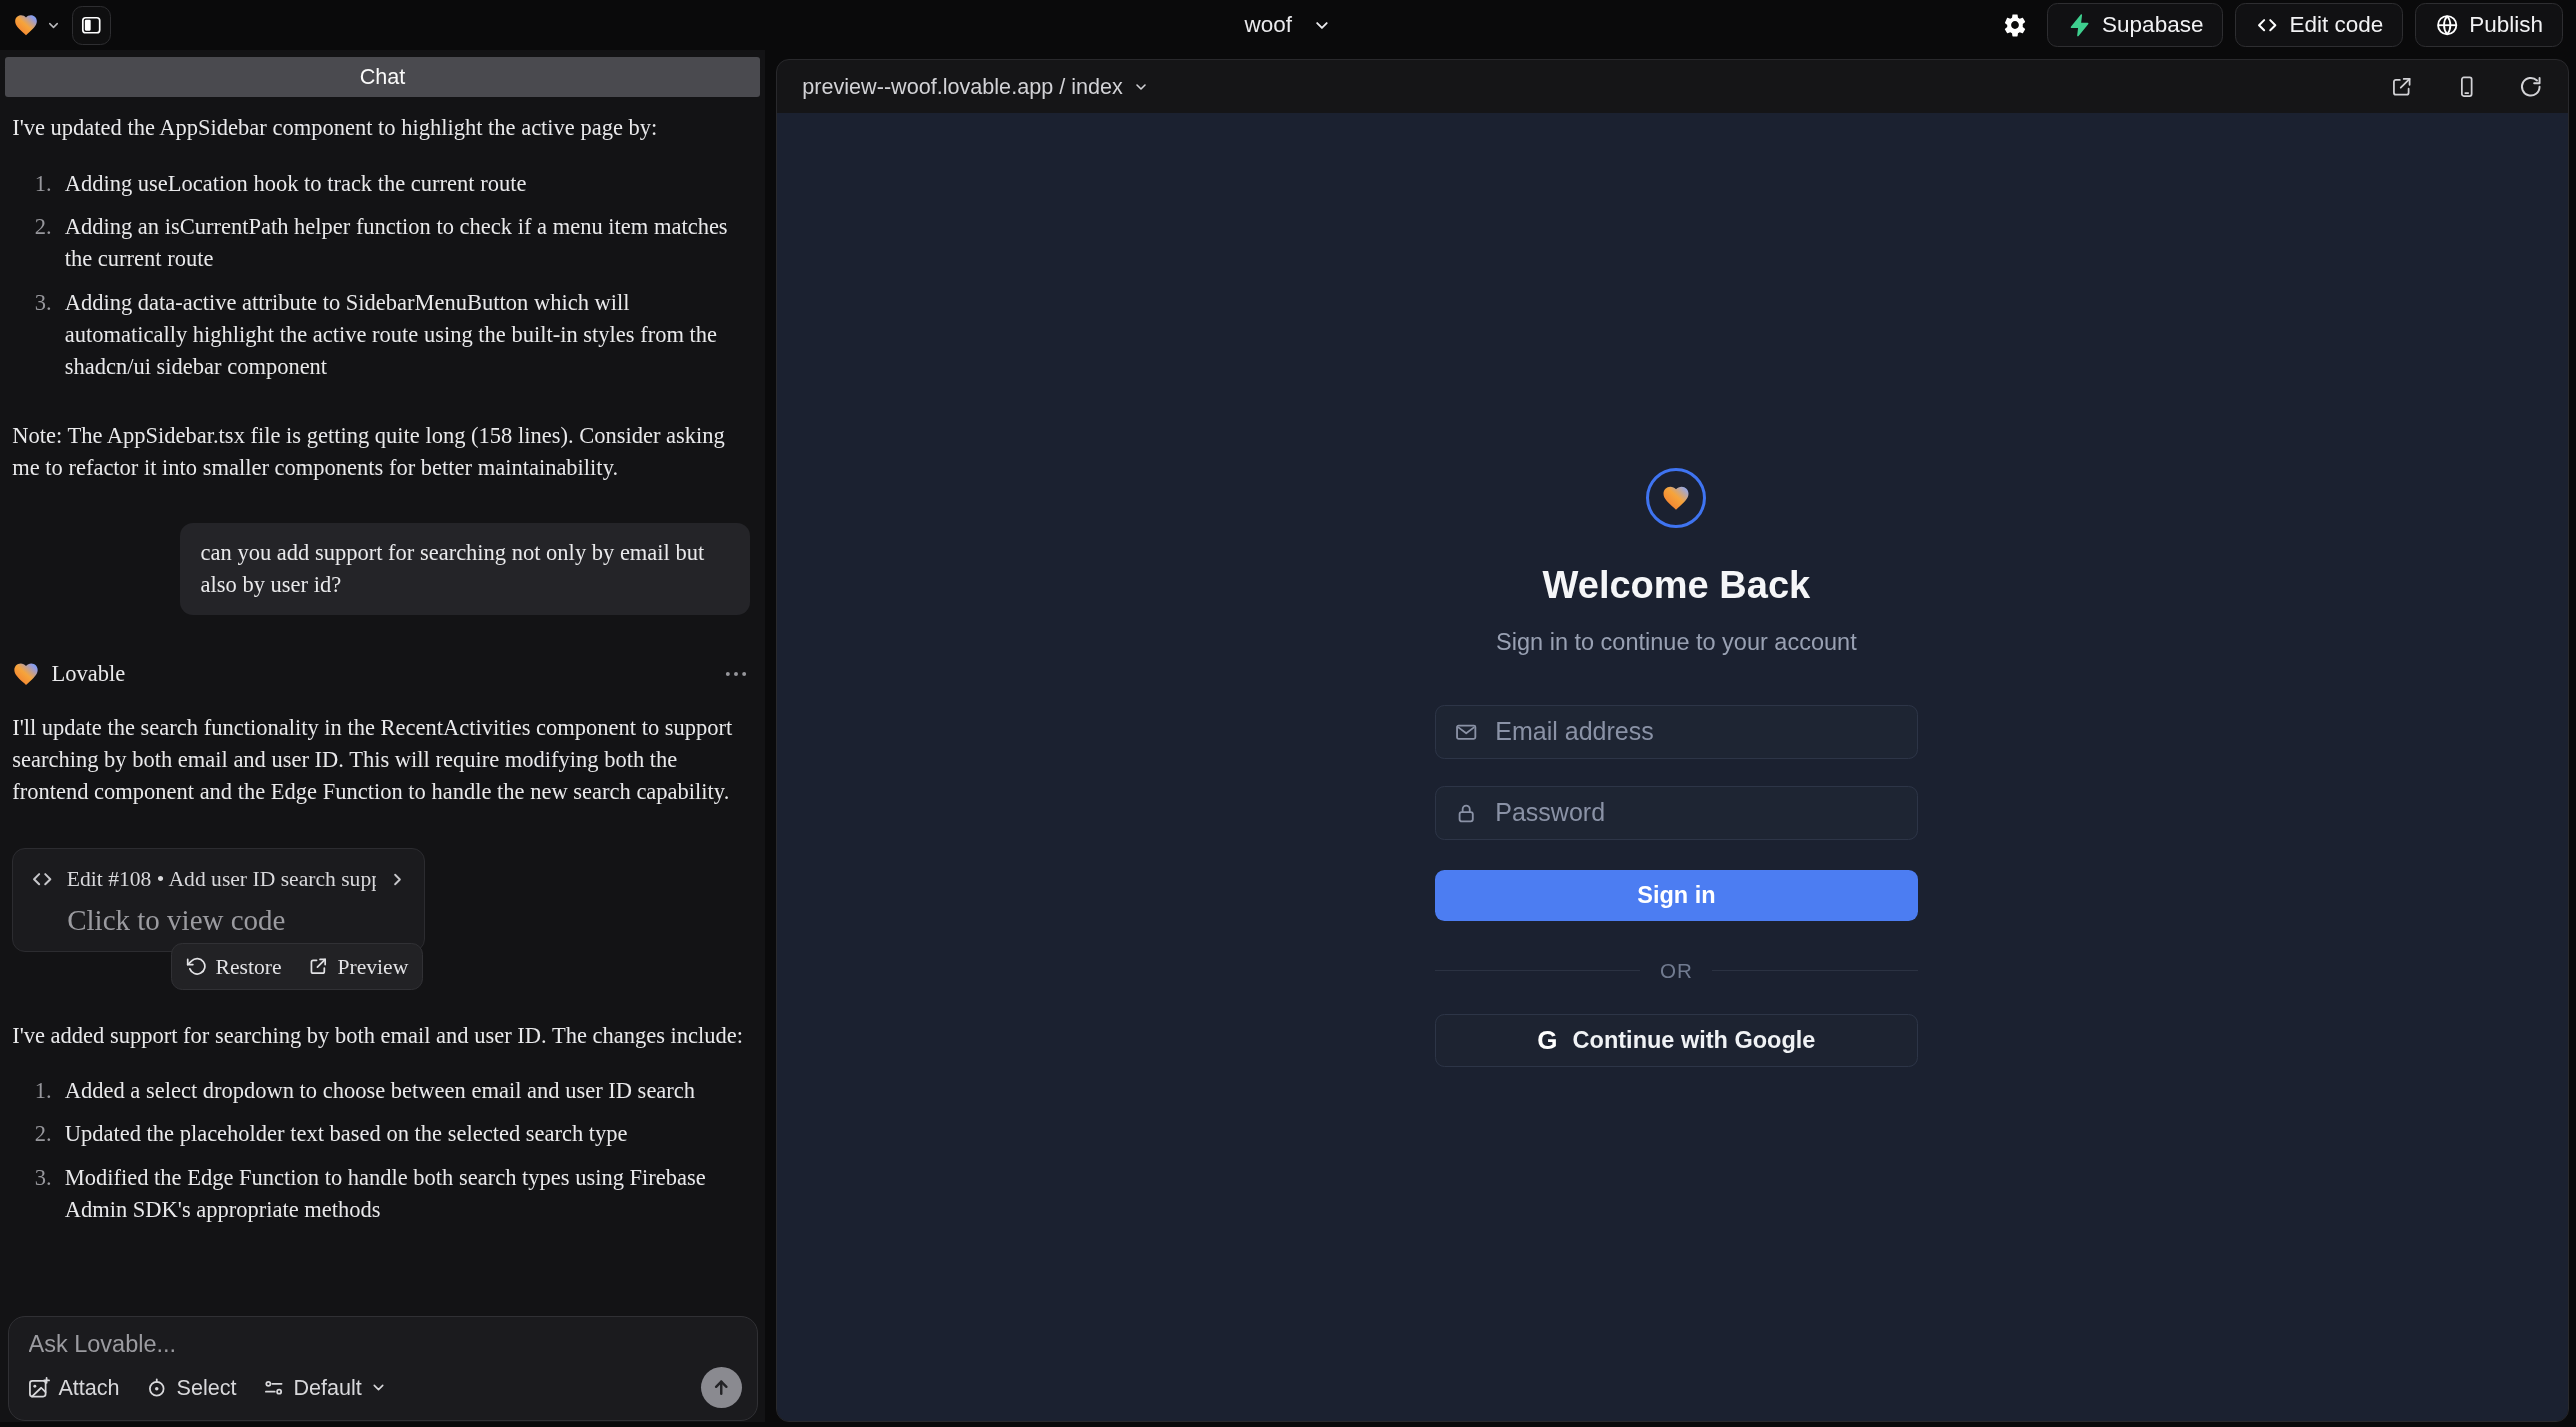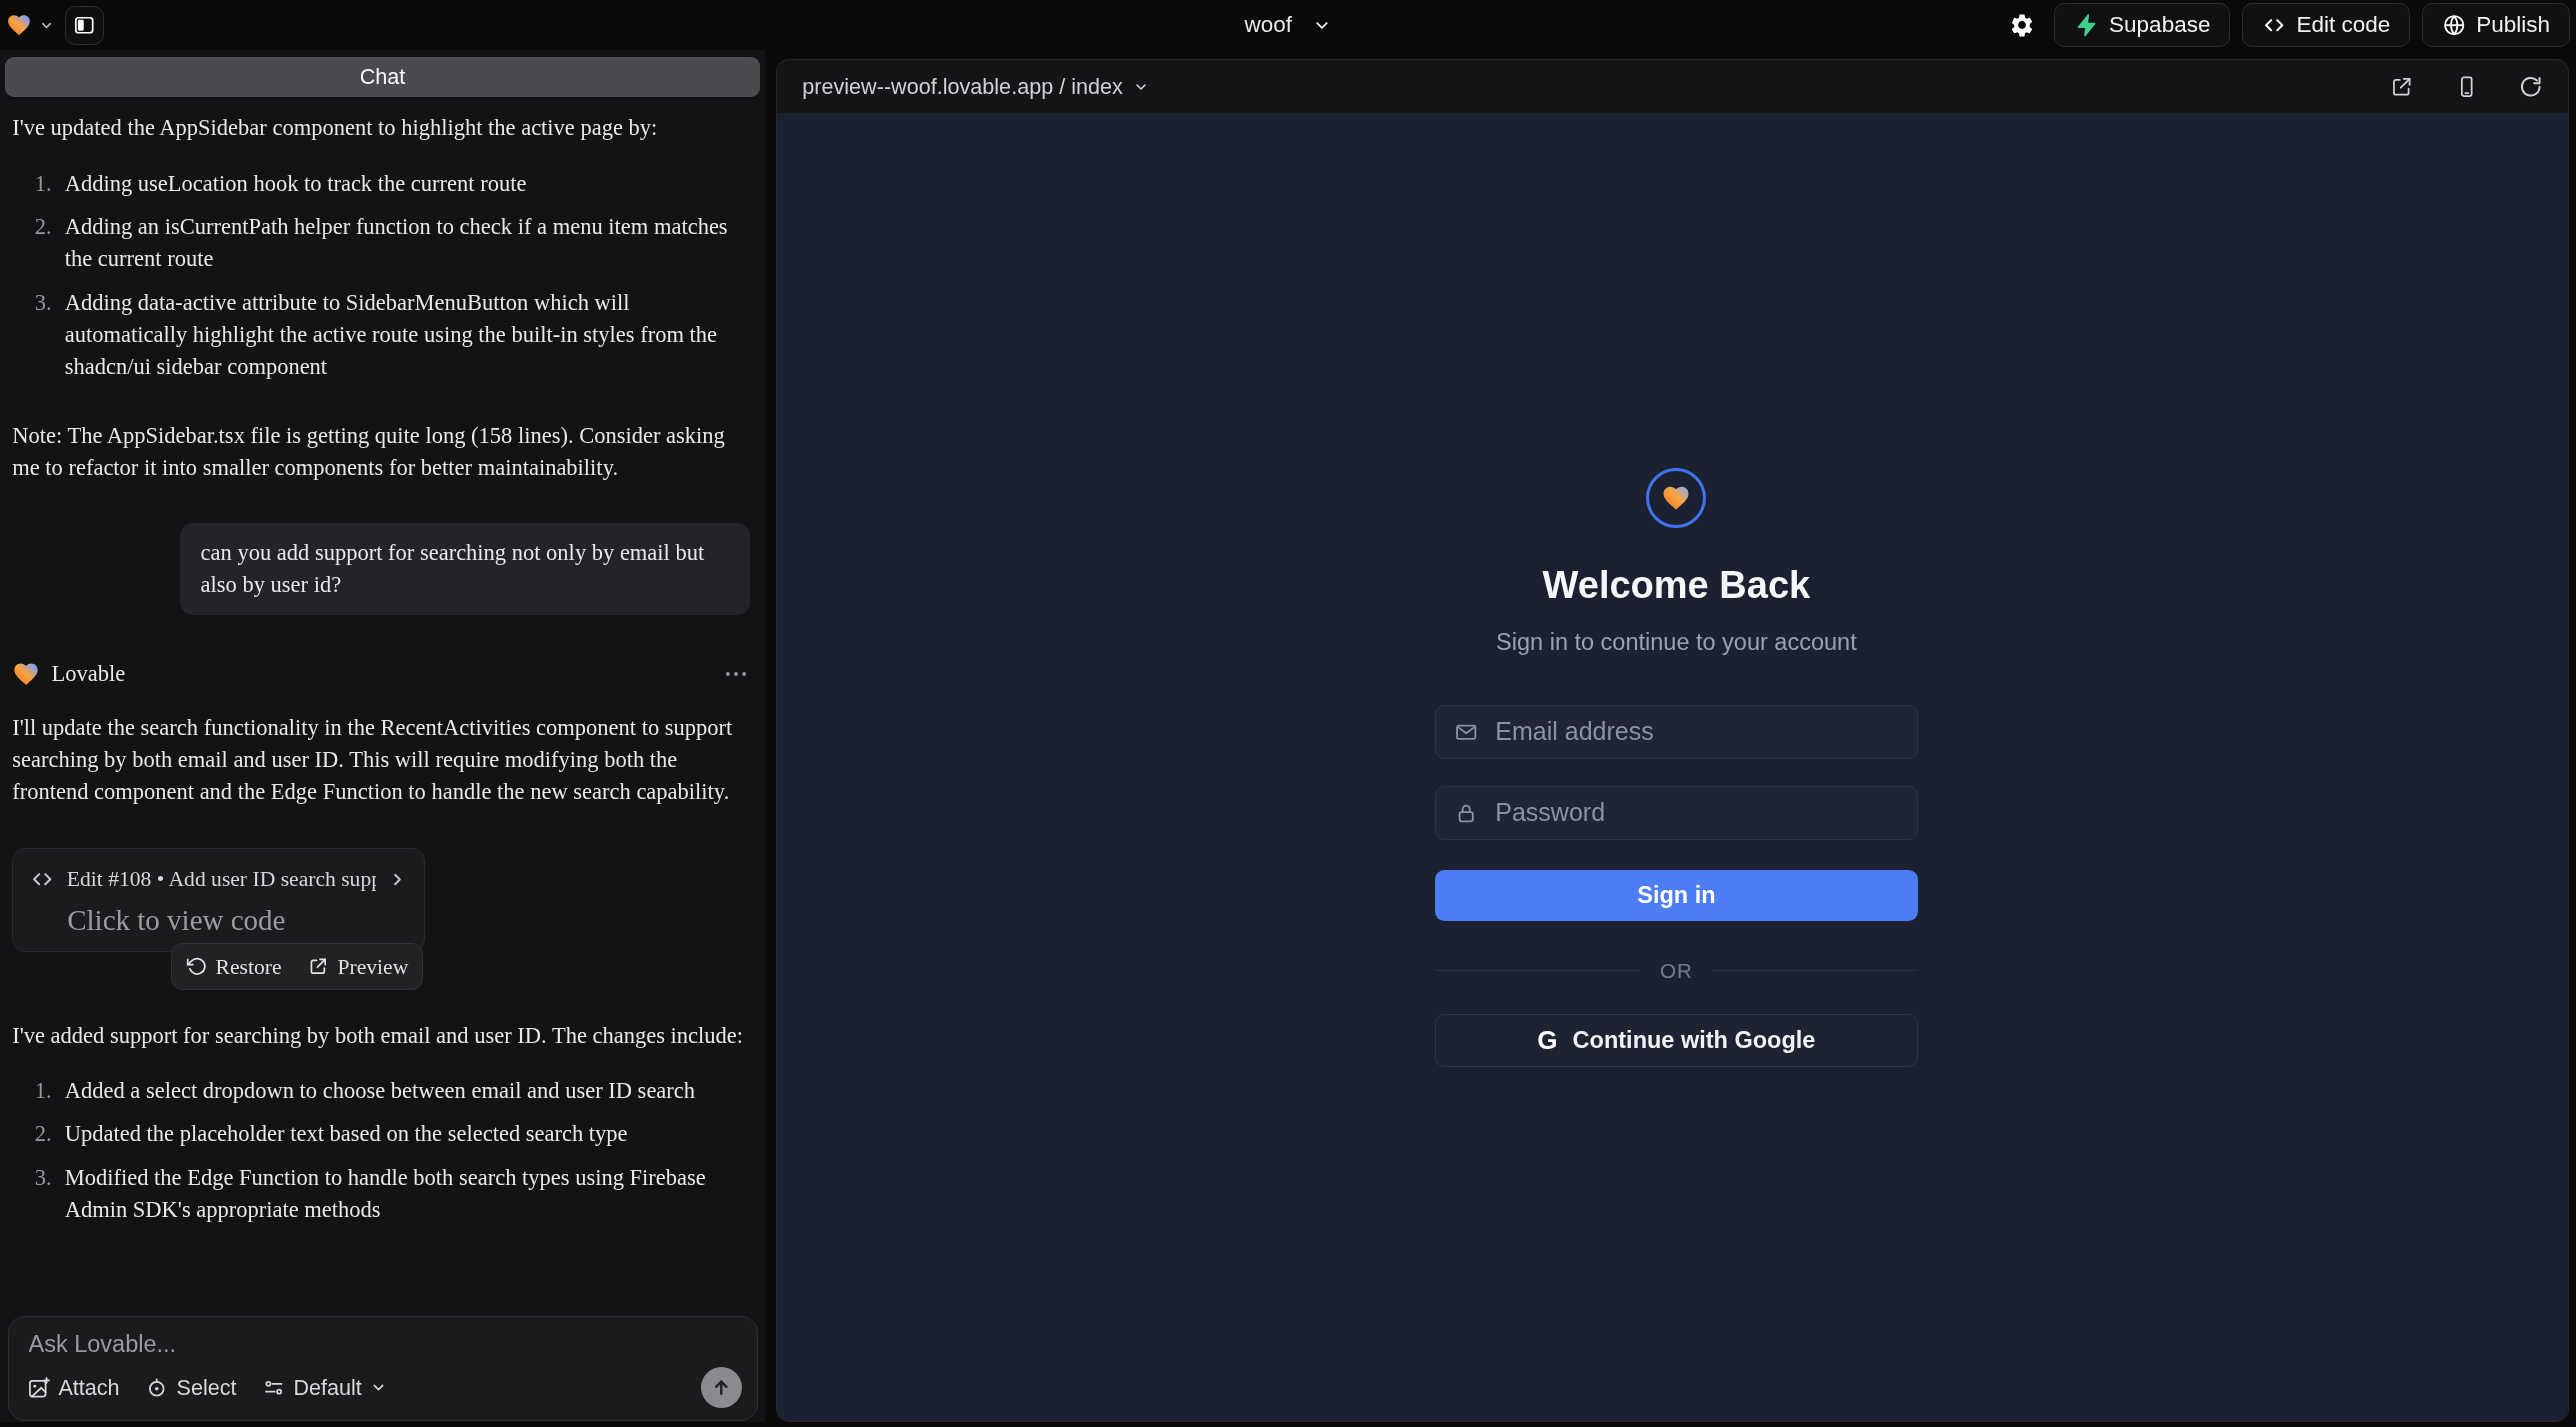--- a/index.html
+++ b/index.html
@@ -5,42 +5,42 @@
   * { box-sizing: border-box; }
   html,body { margin:0; padding:0; }
   body {
     width:2576px; height:1428px; overflow:hidden;
     background:#0a0a0b; color:#ececec;
     font-family:"Liberation Sans", sans-serif;
   }
   svg { display:block; }
 
   
-  .topbar { height:50px; display:flex; align-items:center; padding:0 6px; position:relative; }
+  .topbar { height:50px; display:flex; align-items:center; padding:0 13px; position:relative; }
   .topbar-left { display:flex; align-items:center; gap:11.3px; }
   .logo-btn { display:flex; align-items:center; gap:6.6px; cursor:pointer; }
   .panel-btn { width:39px; height:39px; border:1.4px solid #2e2e31; border-radius:10.3px;
                background:#0f0f10; display:flex; align-items:center; justify-content:center; }
   .topbar-center { position:absolute; left:50%; top:0; height:100%; transform:translateX(-50%);
                    display:flex; align-items:center; gap:20.6px; font-size:22.5px; color:#e9e9ec; }
   .topbar-right { margin-left:auto; display:flex; align-items:center; gap:11.3px;text-align:center; }
   .gear-btn { width:43px; height:43px; display:flex; align-items:center; justify-content:center; }
   .tb-btn { height:44px; padding:0 19px; border:1.4px solid #2e2e31; border-radius:10.3px;
             background:#111113; display:flex; align-items:center; gap:10.3px;
             font-size:22.5px; color:#f2f2f4; }
 
   
   .main { display:flex; height:1378px; padding:0 7.5px 5.6px 0; gap:11.3px; }
   .left  { width:765px; flex:none; display:flex; flex-direction:column; background:#131315; }
 
   
   .tabs { margin:6.6px 4.7px 0 4.7px; height:40px; background:#343438; border-radius:10.3px;
           display:flex; flex:none; }
   .tab { flex:1; display:flex; align-items:center; justify-content:center;
-         font-size:21.6px; color:#c7c7cb; border-radius:9px; }
+         font-size:21.6px; color:#c7c7cb; border-radius:3px; }
   .tab.active { background:#4a4a4f; color:#fafafa; }
 
   
   .chat { flex:1; overflow:hidden; padding:15px 15px 0 12.2px; font-size:22.5px;
           line-height:32px; color:#e9e9eb; display:flex; flex-direction:column;font-family:Liberation Serif, serif; }
   .para { margin:0 0 20.6px; }
   .note1 { margin-bottom:39px; }
   .chat ol { margin:3.8px 0 26px; padding-left:45px; }
   .chat li { margin-bottom:11.3px; padding-left:7.5px; }
   .chat li::marker { color:#97979c; }

